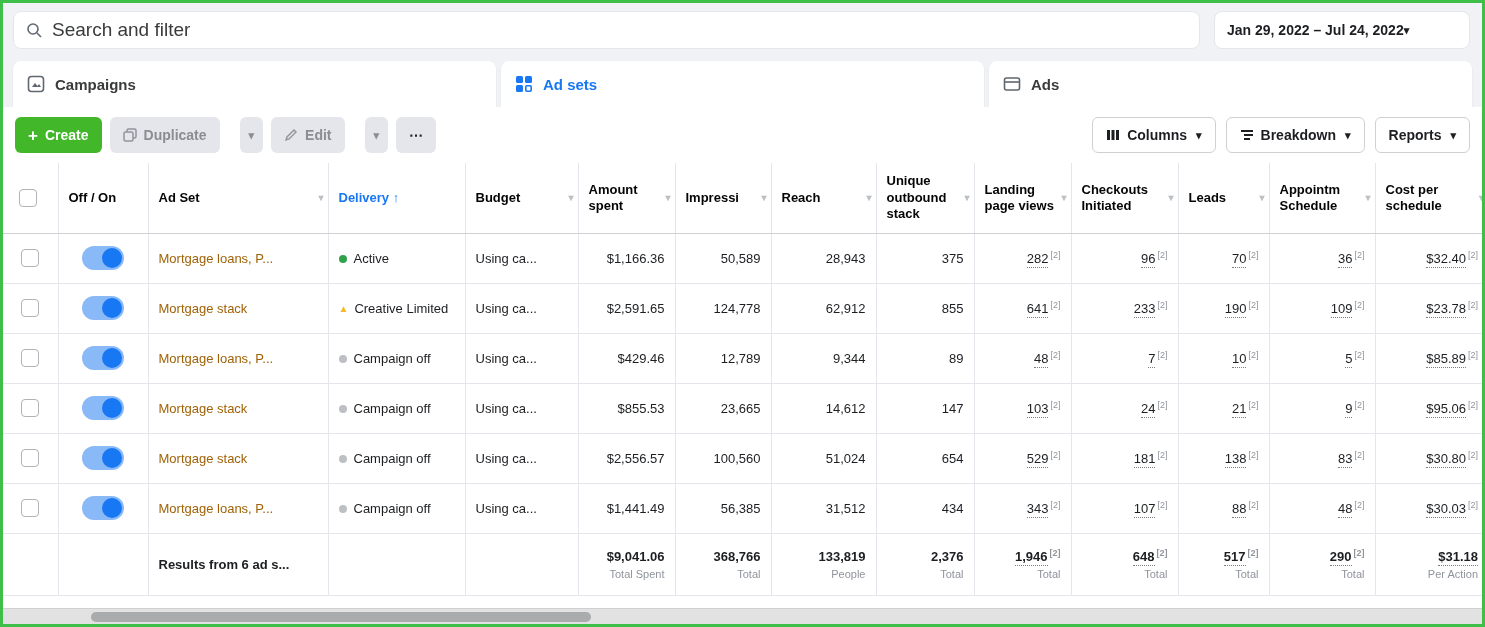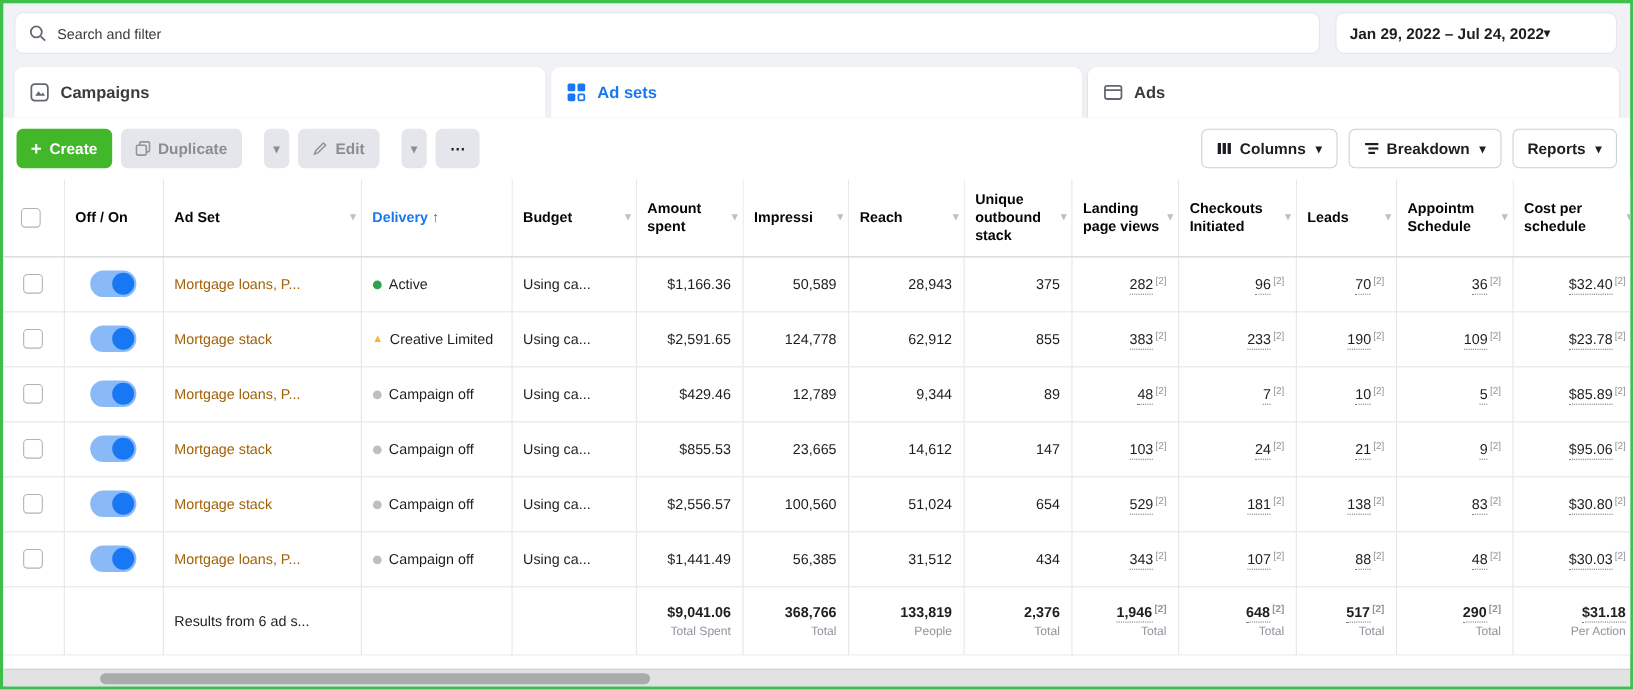--- a/index.html
+++ b/index.html
@@ -13,21 +13,21 @@
     display:flex; flex-direction:column;
     overflow:hidden;
   }
 
   
   .topbar { display:flex; align-items:center; gap:14px; padding:8px 12px 8px 10px; }
   .searchbox {
     flex:1; height:38px; background:#fff; border:1px solid #e4e6eb; border-radius:8px;
     display:flex; align-items:center; gap:10px; padding:0 12px;
   }
-  .searchbox input { flex:1; border:none; outline:none; font-size:13px; color:#000000;
+  .searchbox input { flex:1; border:none; outline:none; font-size:19px; color:#000000;
     font-family:"Liberation Sans", sans-serif; background:transparent; }
   .searchbox input::placeholder { color:#3a3b3c; opacity:1; }
   .datebtn {
     width:256px; height:38px; background:#fff; border:1px solid #e4e6eb; border-radius:8px;
     display:flex; align-items:center; padding:0 12px;
     font-size:14px; font-weight:bold; color:#1c1e21; cursor:pointer;
     font-family:"Liberation Sans", sans-serif;
   }
   .caret { font-size:11px; color:#1c1e21; }
 
@@ -89,21 +89,21 @@
   .st-active { background:#31a24c; }
   .st-off { background:#bcc0c4; }
   .st-warning { color:#f7b928; font-size:10px; margin-right:6px; vertical-align:middle; }
   .sttext { vertical-align:middle; }
   .c-budget { white-space:nowrap; overflow:hidden; color:#1c1e21; }
   .lnk { border-bottom:1px dotted #7c7e82; padding-bottom:1px; cursor:pointer; }
   sup.ref { font-size:9px; color:#90949c; margin-left:2px; }
 
   tfoot td { height:62px; padding:6px 10px; vertical-align:middle;
     border-top:1px solid #ced0d4; border-bottom:1px solid #e4e6eb; }
-  .fsum { font-weight:normal; white-space:nowrap; overflow:hidden;margin-left:35px; }
+  .fsum { font-weight:bold; white-space:nowrap; overflow:hidden;margin-left:35px; }
   .fval { font-weight:bold; font-size:13px; }
   .flabel { color:#90949c; font-size:11px; margin-top:4px; }
 
   .filler { flex:1; background:#fff; }
 
   
   .hscroll { height:16px; background:#e2e2e2; position:relative; border-top:1px solid #d0d0d0; }
   .hscroll .thumb { position:absolute; left:88px; top:3px; width:500px; height:10px;
     background:#a9abad; border-radius:5px; cursor:grab; }
 </style>
@@ -290,21 +290,21 @@
             <td class="c-toggle"><div class="toggle"><div class="knob"></div></div></td>
             <td class="c-name">
               <span class="namelink">Mortgage stack</span>
             </td>
             <td class="c-delivery"><span class="st-warning">▲</span><span class="sttext">Creative Limited</span></td>
             <td class="c-budget"><span>Using ca...</span></td>
             <td class="num"><span>$2,591.65</span></td>
             <td class="num"><span>124,778</span></td>
             <td class="num"><span>62,912</span></td>
             <td class="num"><span>855</span></td>
-            <td class="num"><span class="lnk">383</span><sup class="ref">[2]</sup></td>
+            <td class="num"><span class="lnk">641</span><sup class="ref">[2]</sup></td>
             <td class="num"><span class="lnk">233</span><sup class="ref">[2]</sup></td>
             <td class="num"><span class="lnk">190</span><sup class="ref">[2]</sup></td>
             <td class="num"><span class="lnk">109</span><sup class="ref">[2]</sup></td>
             <td class="num"><span class="lnk">$23.78</span><sup class="ref">[2]</sup></td>
           </tr>
           <tr class="row">
             <td class="c-check"><div class="cb"></div></td>
             <td class="c-toggle"><div class="toggle"><div class="knob"></div></div></td>
             <td class="c-name">
               <span class="namelink">Mortgage loans, P...</span>

